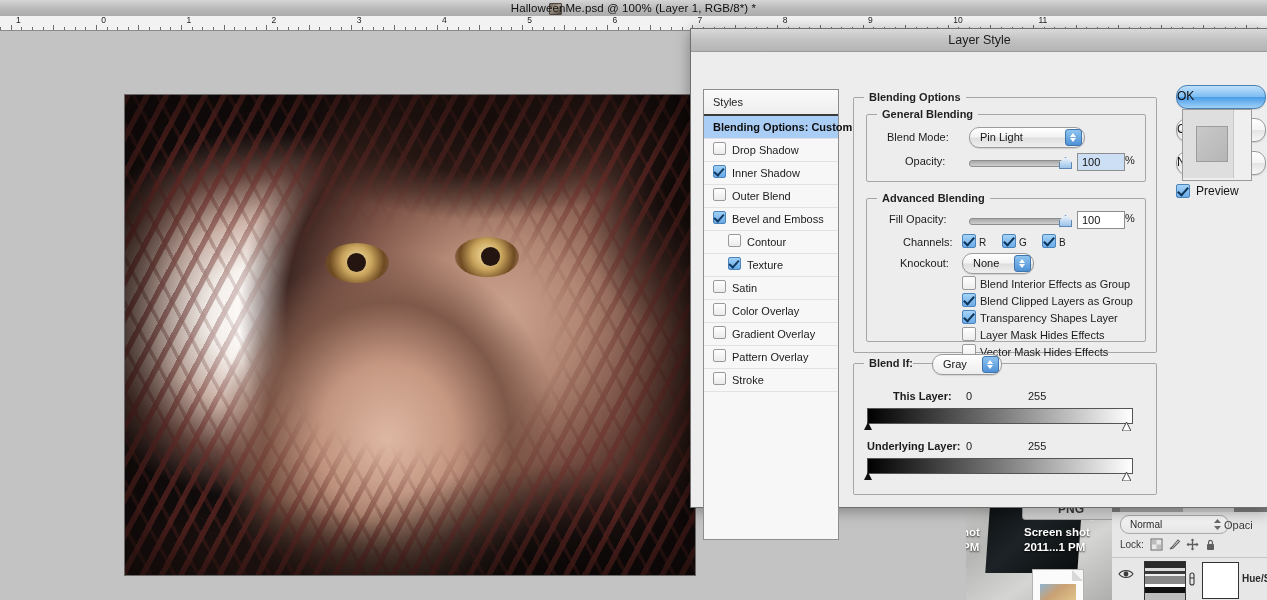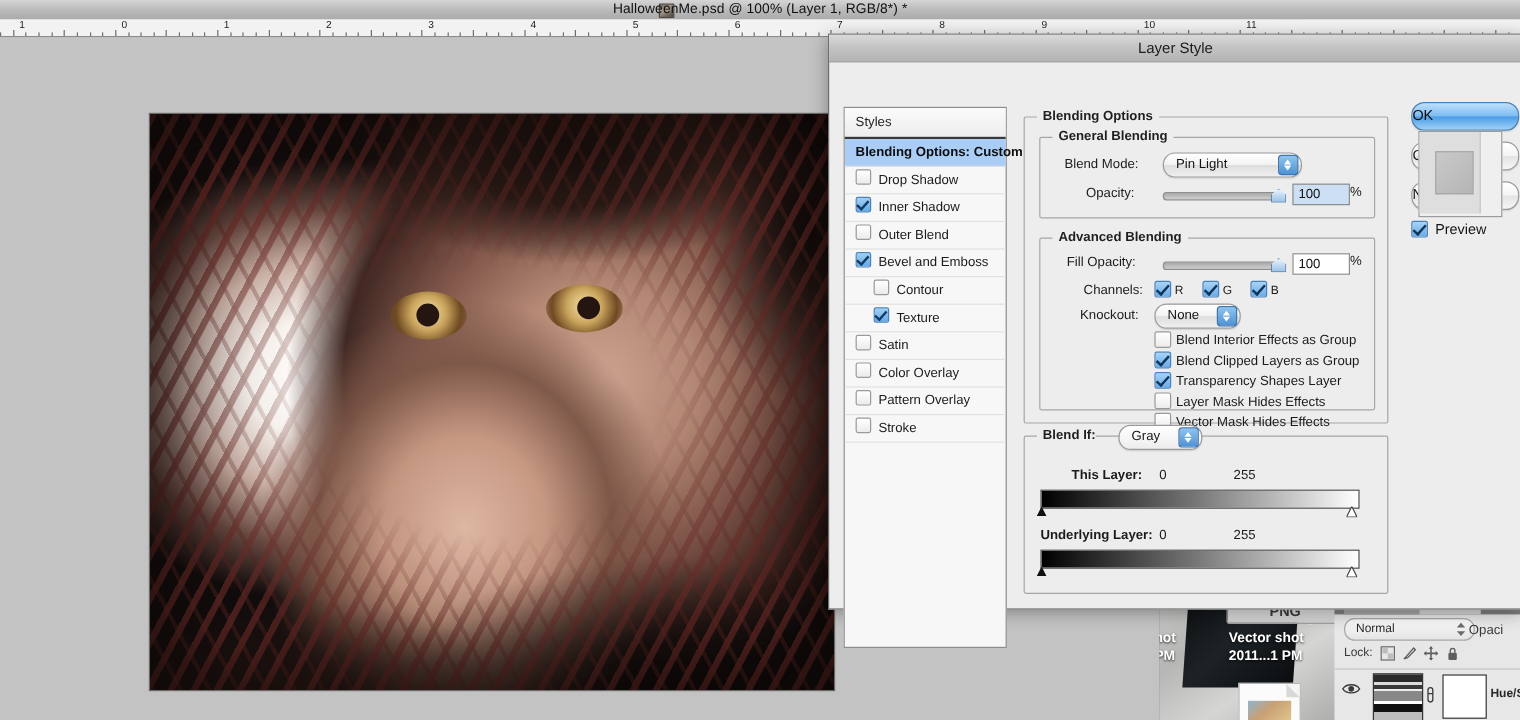--- a/index.html
+++ b/index.html
@@ -397,21 +397,21 @@
         <div class="tab" style="left:256px;">MASKS</div>
       </div>
     </div>
 
     <div class="bottom-shots">
       <div class="bs-img">
         <div class="bs-black"></div>
         <div class="bs-png">PNG</div>
         <div class="bs-label l1">hot</div>
         <div class="bs-label l2">PM</div>
-        <div class="bs-label r1">Vector shot</div>
+        <div class="bs-label r1">Screen shot</div>
         <div class="bs-label r2">2011...1 PM</div>
         <div class="bs-fileicon">
           <div class="bs-thumb"></div>
         </div>
       </div>
 
       <div class="layers-panel">
         <div class="layers-tabbar">
           <div class="ltab" style="left:8px;">CHANNELS</div>
           <div class="ltab active" style="left:71px;">LAYERS</div>
@@ -625,20 +625,21 @@
         <div id="styles-items">
             <div class="sl-item selected"><span>Blending Options: Custom</span></div>
             <div class="sl-item"><span class="cb"></span><span>Drop Shadow</span></div>
             <div class="sl-item"><span class="cb on"></span><span>Inner Shadow</span></div>
             <div class="sl-item"><span class="cb"></span><span>Outer Blend</span></div>
             <div class="sl-item"><span class="cb on"></span><span>Bevel and Emboss</span></div>
             <div class="sl-item indent"><span class="cb"></span><span>Contour</span></div>
             <div class="sl-item indent"><span class="cb on"></span><span>Texture</span></div>
             <div class="sl-item"><span class="cb"></span><span>Satin</span></div>
             <div class="sl-item"><span class="cb"></span><span>Color Overlay</span></div>
+            <div class="sl-item"><span class="cb"></span><span>Gradient Overlay</span></div>
             <div class="sl-item"><span class="cb"></span><span>Pattern Overlay</span></div>
             <div class="sl-item"><span class="cb"></span><span>Stroke</span></div>
           </div>
       </div>
 
       <div class="opts">
 
         <div class="gbox" style="left:4px;top:12px;width:302px;height:254px;">
           <div class="gbox-title">Blending Options</div>
 

